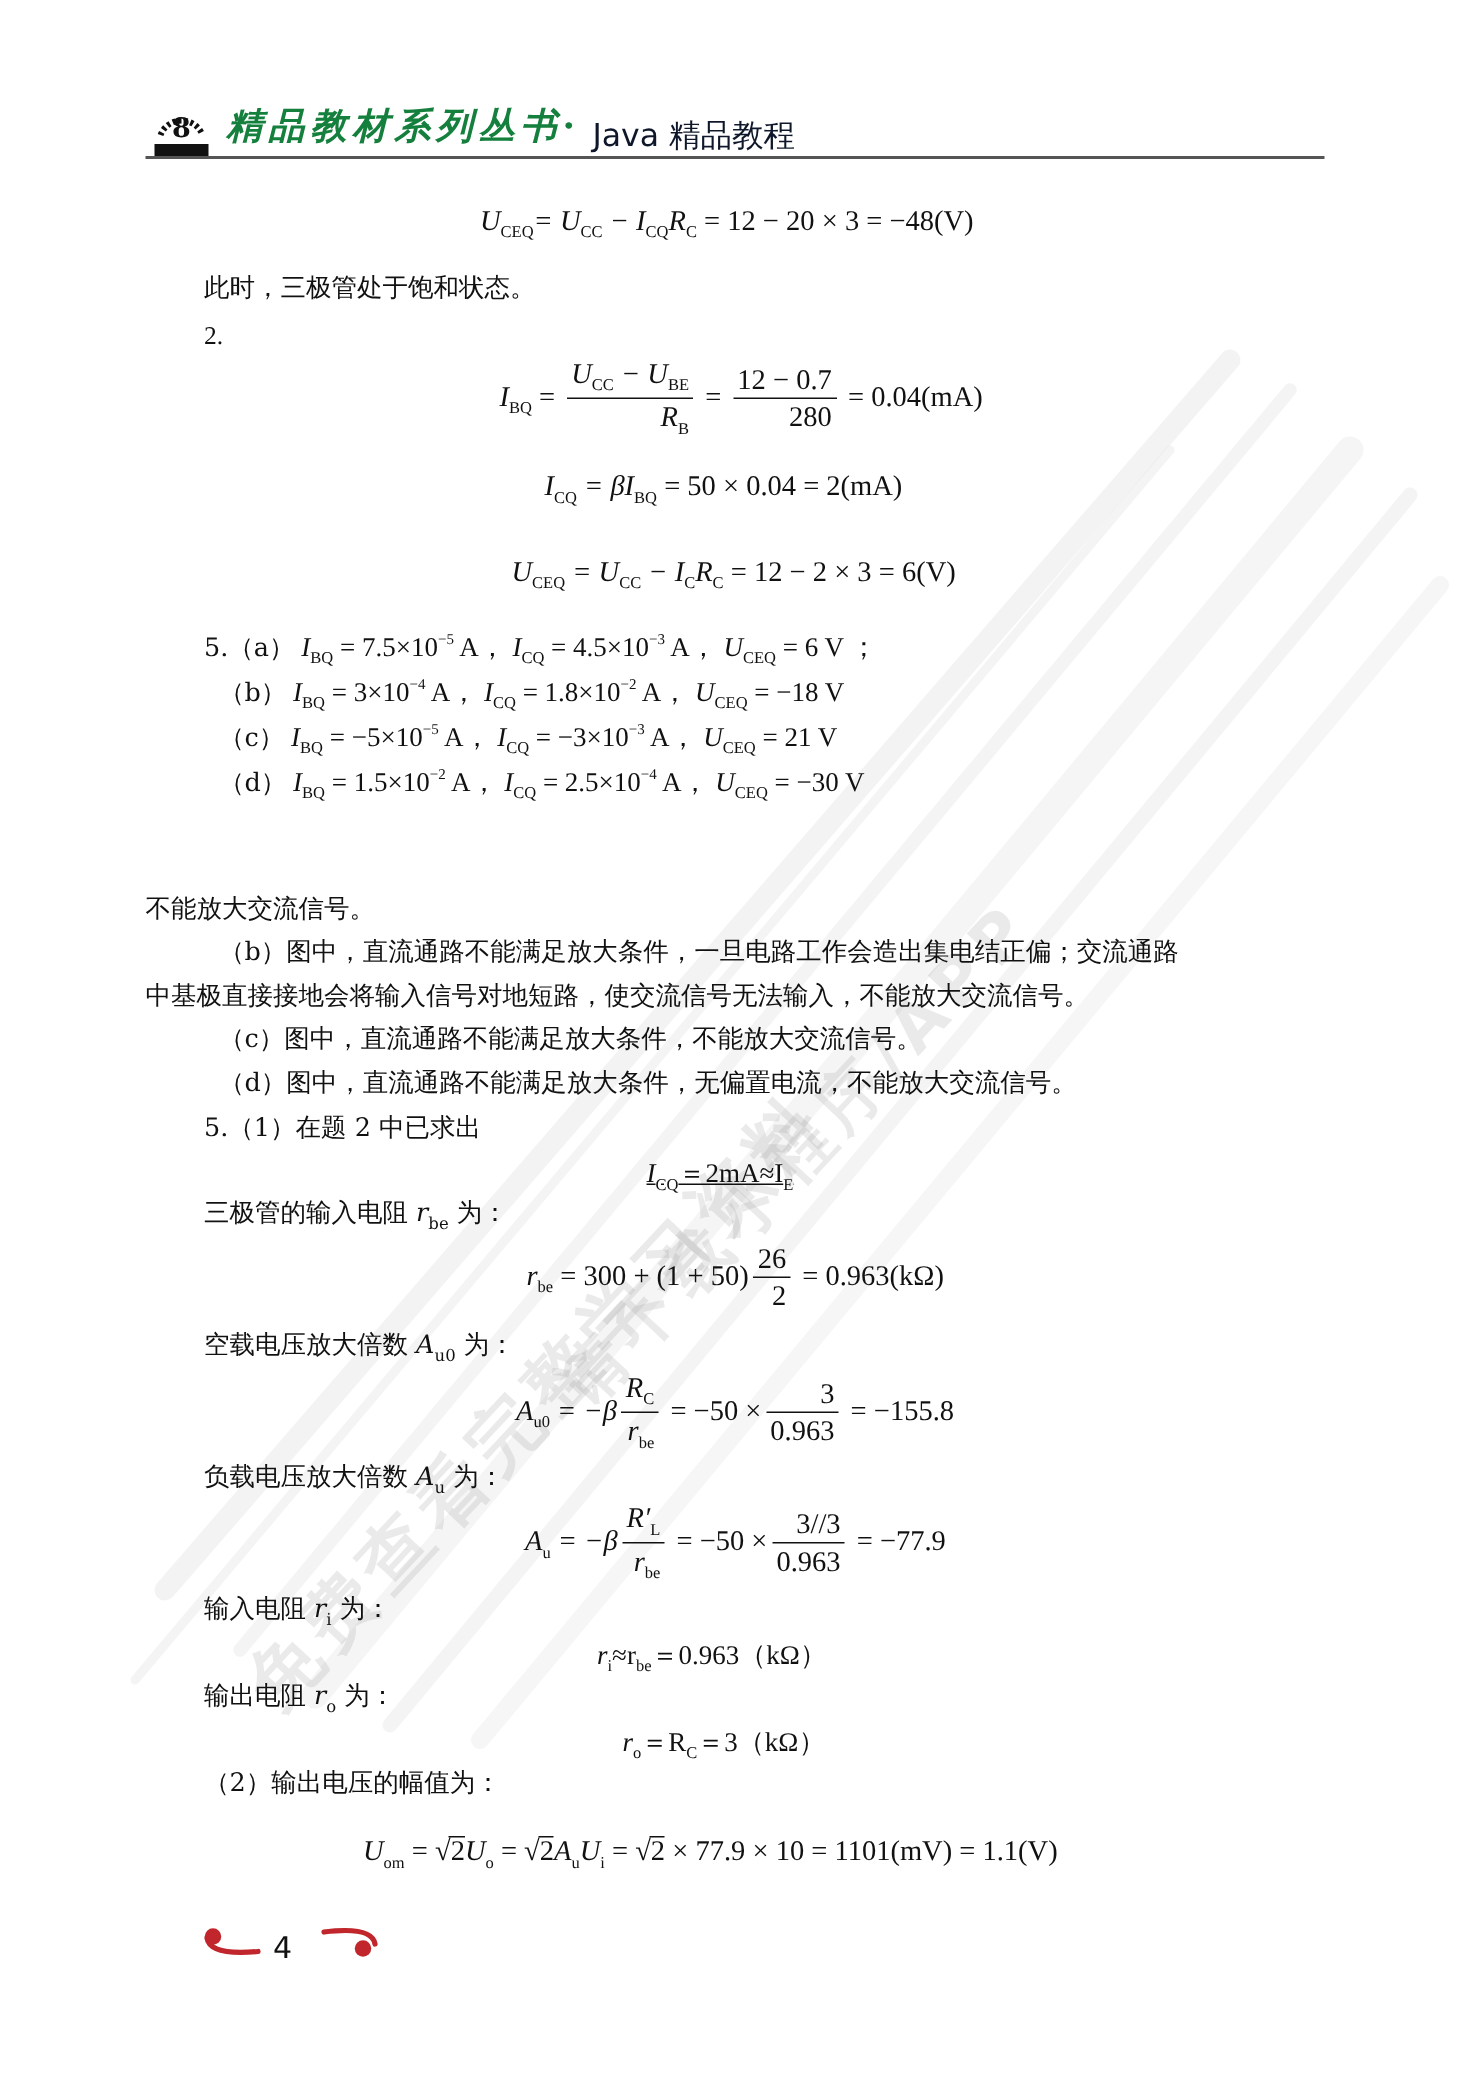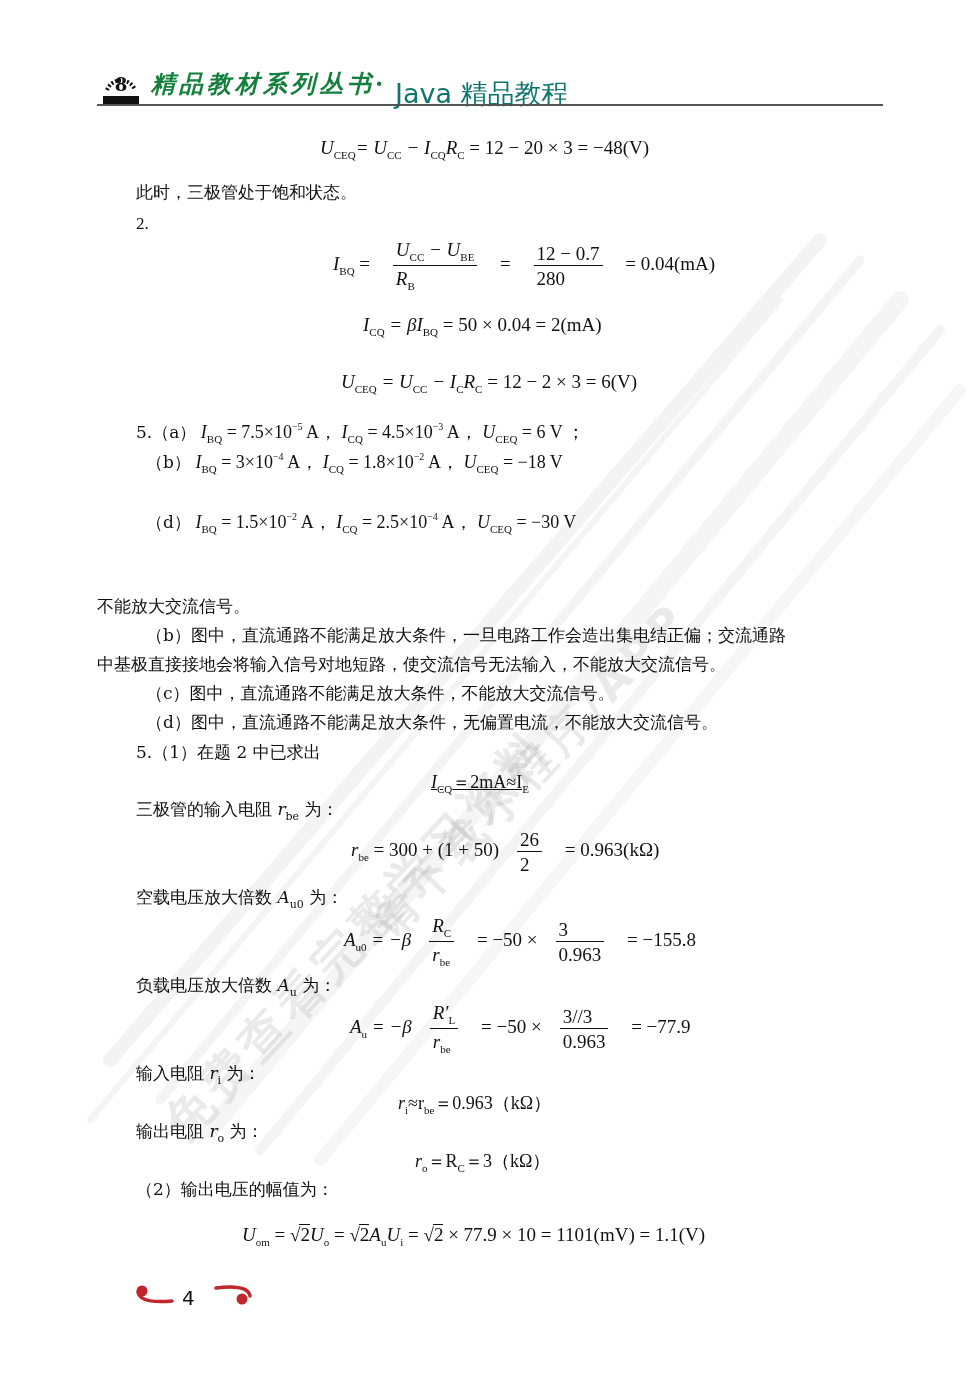--- a/index.html
+++ b/index.html
@@ -14,31 +14,31 @@
   .wm1 { left:150px; top:1110px; font-size:48px; transform:rotate(-47deg); letter-spacing:6px; }
   .wm2 { left:360px; top:910px; font-size:44px; transform:rotate(-47deg); letter-spacing:6px; }
 
   
   .header { position:absolute; left:97px; top:62px; width:786px; height:44px; }
   .logo { position:absolute; left:2px; top:2px; width:44px; height:40px; }
   .series-title { position:absolute; left:54px; top:6px; font-family:"DejaVu Serif",serif;
                   font-size:24px; font-style:italic; font-weight:bold; letter-spacing:4px; color:#15803d; }
   .series-dot { font-style:normal; }
   .book-title { position:absolute; left:298px; top:14px; font-family:"DejaVu Sans",sans-serif;
-                font-size:27px; color:#0f766e; }
+                font-size:21px; color:#0f172a; }
   .header-rule { position:absolute; left:97px; top:104px; width:786px; height:2px; background:#555; }
 
   
   .line { position:absolute; font-size:17px; white-space:nowrap; line-height:1; }
   .cn { font-family:"DejaVu Serif",serif; font-size:17px; }
   .eq { position:absolute; white-space:nowrap; font-family:"Liberation Serif",serif; font-size:19px; line-height:1; }
   .it { font-style:italic; }
   sub, .sub { font-size:11px; vertical-align:-5px; font-style:normal; }
   sup { font-size:10px; vertical-align:8px; }
-  .frac { display:inline-block; vertical-align:middle; text-align:left; margin:0 18px; }
+  .frac { display:inline-block; vertical-align:middle; text-align:right; margin:0 3px; }
   .frac .num { display:block; padding:0 3px 2px; border-bottom:1px solid #111; }
   .frac .den { display:block; padding:3px 3px 0; }
   .sqrt { display:inline-block; border-top:1px solid #111; padding-left:1px; margin-left:-1px; }
 
   
   .footer { position:absolute; left:130px; top:1280px; width:130px; height:34px; }
   .page-num { position:absolute; left:52px; top:6px; font-family:"DejaVu Sans",sans-serif;
               font-size:20px; color:#111; }
 </style>
 </head>
@@ -95,20 +95,23 @@
   <div class="eq" style="left:341px; top:372px;">
     <span class="it">U</span><span class="sub">CEQ</span><span class="it"> = U</span><span class="sub">CC</span><span class="it"> − I</span><span class="sub">C</span><span class="it">R</span><span class="sub">C</span><span> = 12 − 2 × 3 = 6(V)</span>
   </div>
 
   <div class="eq" style="left:136px; top:422px; font-size:18px;">
     <span class="cn">5.（a）</span> <span class="it">I</span><span class="sub">BQ</span> = <span>7.5×10</span><sup>−5</sup><span> A，</span> <span class="it">I</span><span class="sub">CQ</span> = <span>4.5×10</span><sup>−3</sup><span> A，</span> <span class="it">U</span><span class="sub">CEQ</span> = <span>6 V ；</span>
   </div>
   <div class="eq" style="left:146px; top:452px; font-size:18px;">
     <span class="cn">（b）</span> <span class="it">I</span><span class="sub">BQ</span> = <span>3×10</span><sup>−4</sup><span> A，</span> <span class="it">I</span><span class="sub">CQ</span> = <span>1.8×10</span><sup>−2</sup><span> A，</span> <span class="it">U</span><span class="sub">CEQ</span> = <span>−18 V</span>
   </div>
+  <div class="eq" style="left:146px; top:482px; font-size:18px;">
+    <span class="cn">（c）</span> <span class="it">I</span><span class="sub">BQ</span> = <span>−5×10</span><sup>−5</sup><span> A，</span> <span class="it">I</span><span class="sub">CQ</span> = <span>−3×10</span><sup>−3</sup><span> A，</span> <span class="it">U</span><span class="sub">CEQ</span> = <span>21 V</span>
+  </div>
   <div class="eq" style="left:146px; top:512px; font-size:18px;">
     <span class="cn">（d）</span> <span class="it">I</span><span class="sub">BQ</span> = <span>1.5×10</span><sup>−2</sup><span> A，</span> <span class="it">I</span><span class="sub">CQ</span> = <span>2.5×10</span><sup>−4</sup><span> A，</span> <span class="it">U</span><span class="sub">CEQ</span> = <span>−30 V</span>
   </div>
 
   <div class="line cn" style="left:97px; top:598px;">不能放大交流信号。</div>
   <div class="line cn" style="left:146px; top:627px;">（b）图中，直流通路不能满足放大条件，一旦电路工作会造出集电结正偏；交流通路</div>
   <div class="line cn" style="left:97px; top:656px;">中基极直接接地会将输入信号对地短路，使交流信号无法输入，不能放大交流信号。</div>
   <div class="line cn" style="left:146px; top:685px;">（c）图中，直流通路不能满足放大条件，不能放大交流信号。</div>
   <div class="line cn" style="left:146px; top:714px;">（d）图中，直流通路不能满足放大条件，无偏置电流，不能放大交流信号。</div>
 

